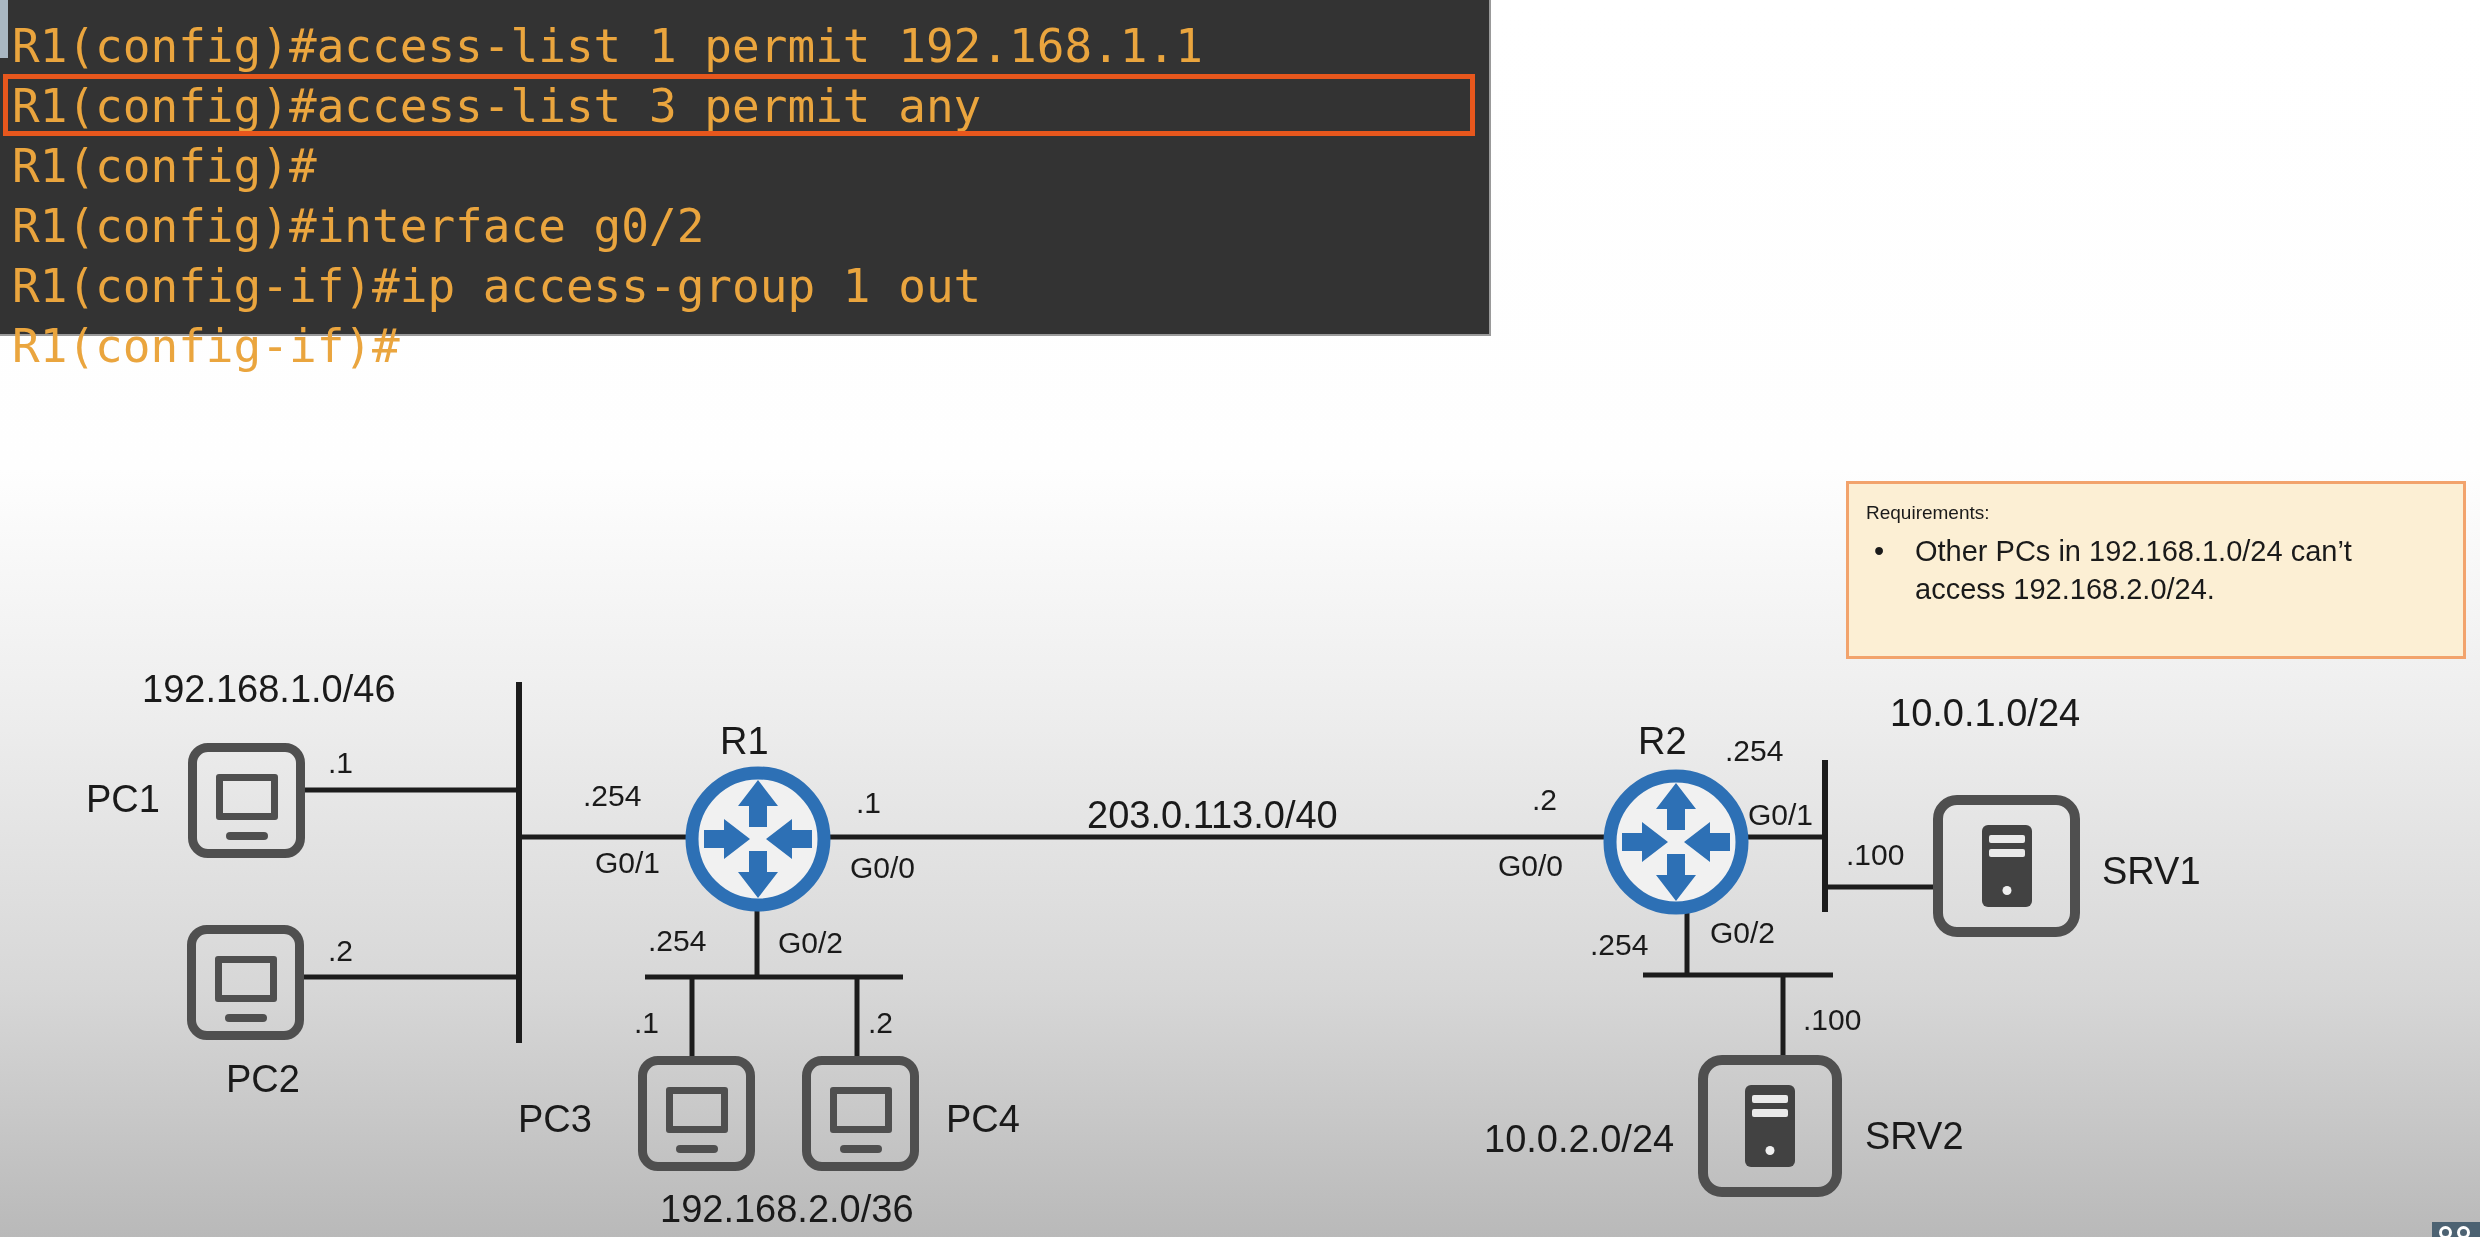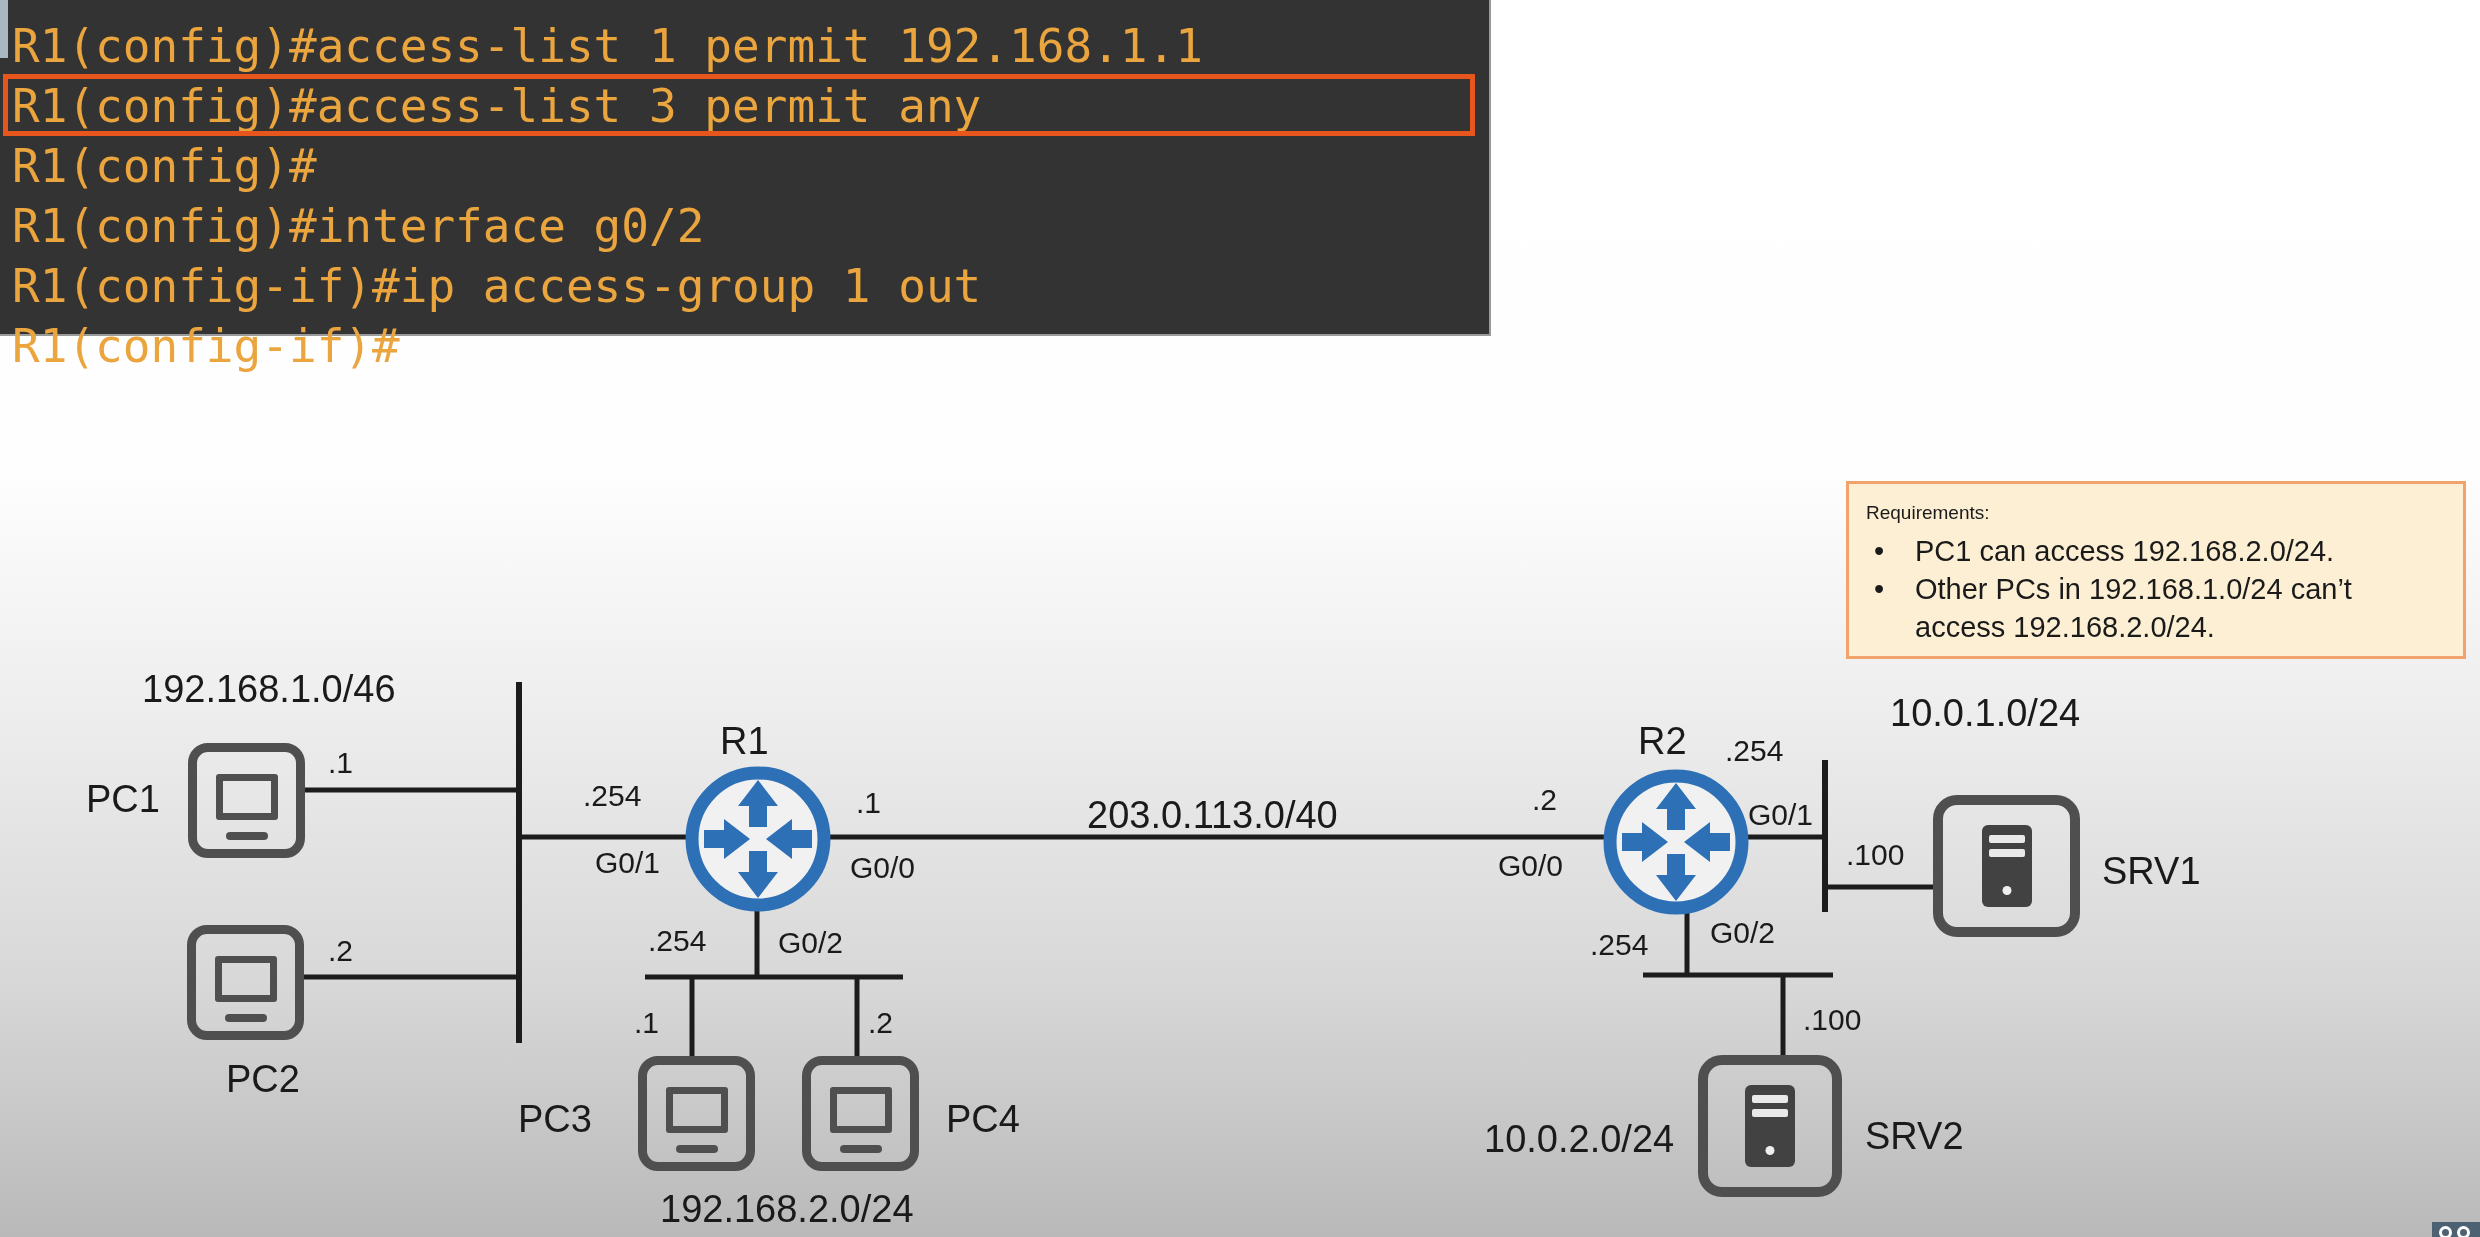--- a/index.html
+++ b/index.html
@@ -80,21 +80,20 @@
     <div class="term-line">R1(config)#</div>
     <div class="term-line">R1(config)#interface g0/2</div>
     <div class="term-line">R1(config-if)#ip access-group 1 out</div>
     <div class="term-line">R1(config-if)#</div>
     <div class="term-highlight"></div>
   </div>
   <div class="corner-strip"></div>
 
   <div class="req-box">
     <div class="req-title">Requirements:</div>
-    <div class="req-bullet">PC1 can access 192.168.2.0/24.</div>
     <div class="req-bullet">Other PCs in 192.168.1.0/24 can’t access 192.168.2.0/24.</div>
   </div>
 
   <svg class="wires" width="2480" height="1237" viewBox="0 0 2480 1237">
     <g stroke="#1C1C1C" stroke-width="5" fill="none">
 
       <path d="M519 682 V1043" stroke-width="6"></path>
       <path d="M305 790 H519"></path>
       <path d="M304 977 H519"></path>
 
@@ -165,21 +164,21 @@
   </div>
   <div class="server" style="left:1698px;top:1055px;width:144px;height:142px;">
     <span class="tower">
       <span class="stripe s1"></span>
       <span class="stripe s2"></span>
       <span class="dot"></span>
     </span>
   </div>
 
   <div class="lbl-lg" style="left:142px;top:668px;">192.168.1.0/46</div>
-  <div class="lbl-lg" style="left:660px;top:1188px;">192.168.2.0/24</div>
+  <div class="lbl-lg" style="left:660px;top:1188px;">192.168.2.0/36</div>
   <div class="lbl-lg" style="left:1087px;top:794px;">203.0.113.0/40</div>
   <div class="lbl-lg" style="left:1890px;top:692px;">10.0.1.0/24</div>
   <div class="lbl-lg" style="left:1468px;top:1118px;margin-left:16px;">10.0.2.0/24</div>
 
   <div class="lbl-lg" style="left:86px;top:778px;">PC1</div>
   <div class="lbl-lg" style="left:226px;top:1058px;">PC2</div>
   <div class="lbl-lg" style="left:518px;top:1098px;">PC3</div>
   <div class="lbl-lg" style="left:946px;top:1098px;">PC4</div>
   <div class="lbl-lg" style="left:720px;top:720px;">R1</div>
   <div class="lbl-lg" style="left:1638px;top:720px;">R2</div>

